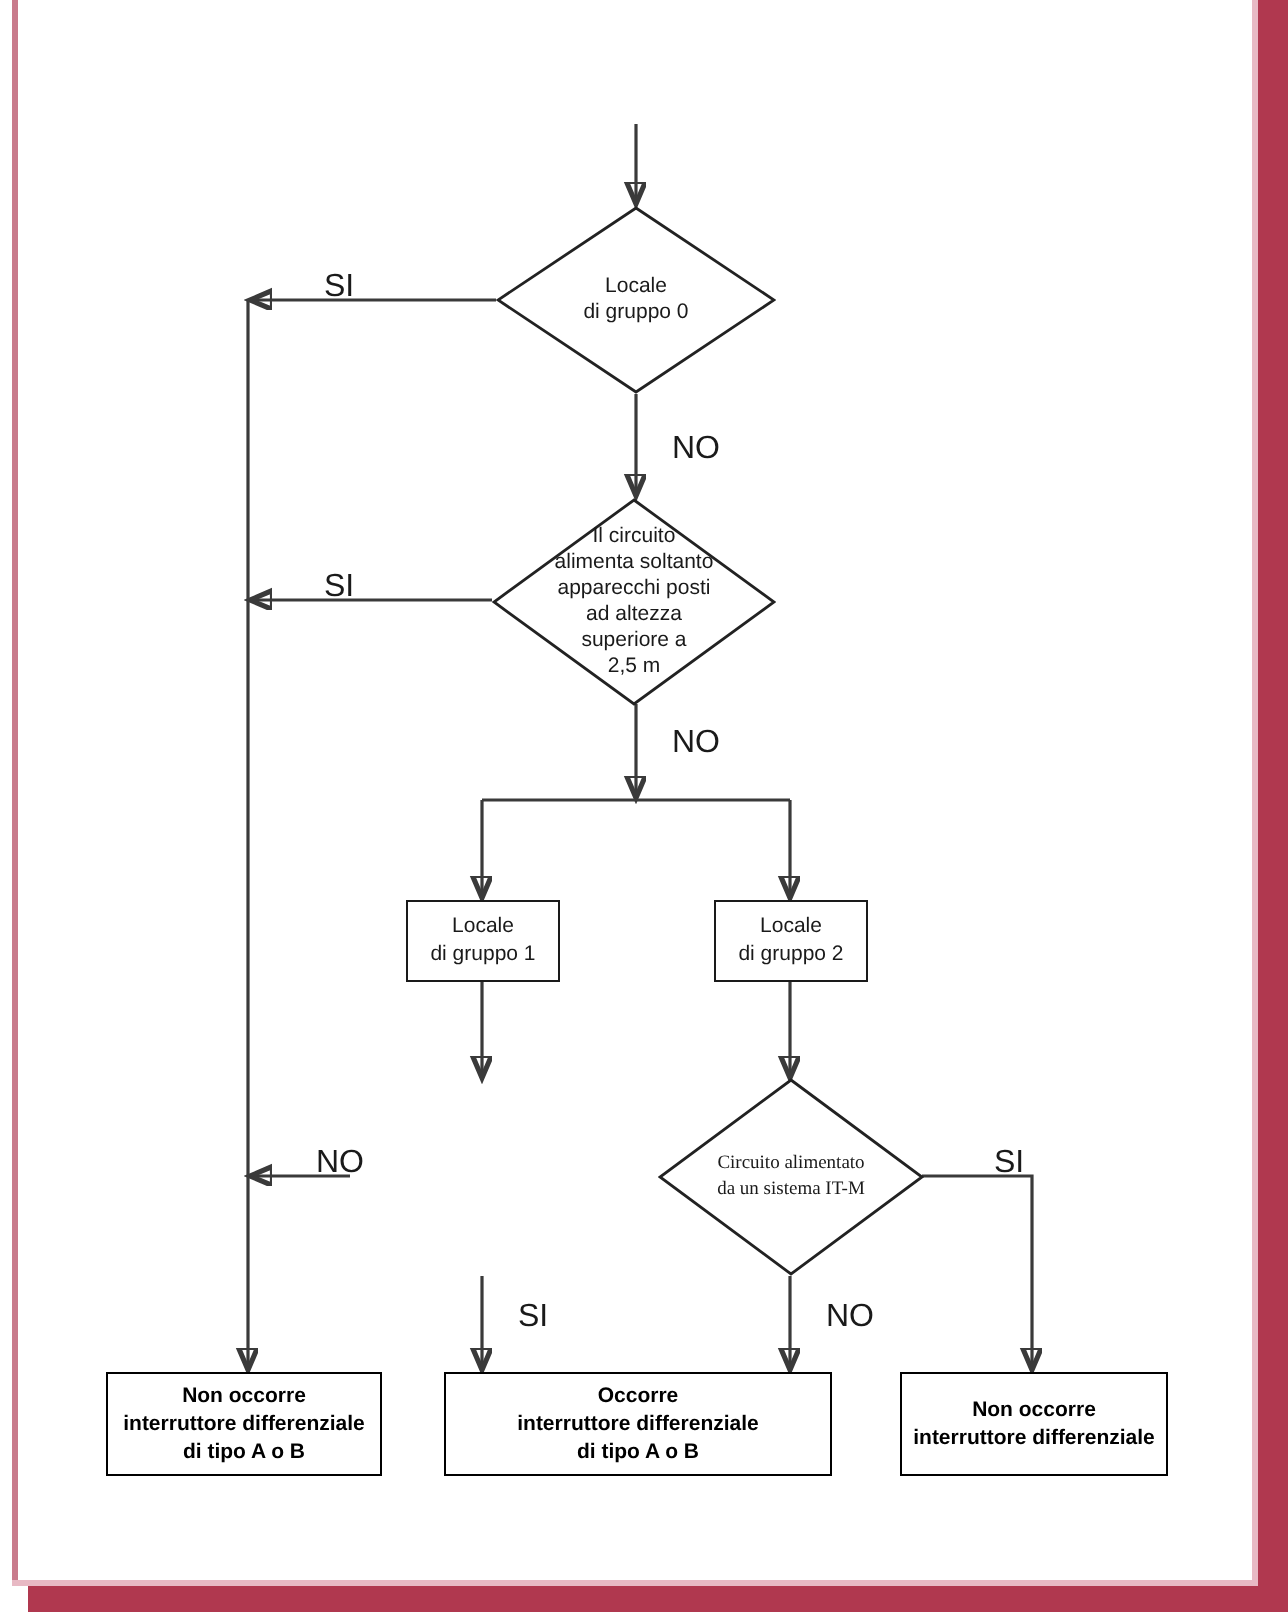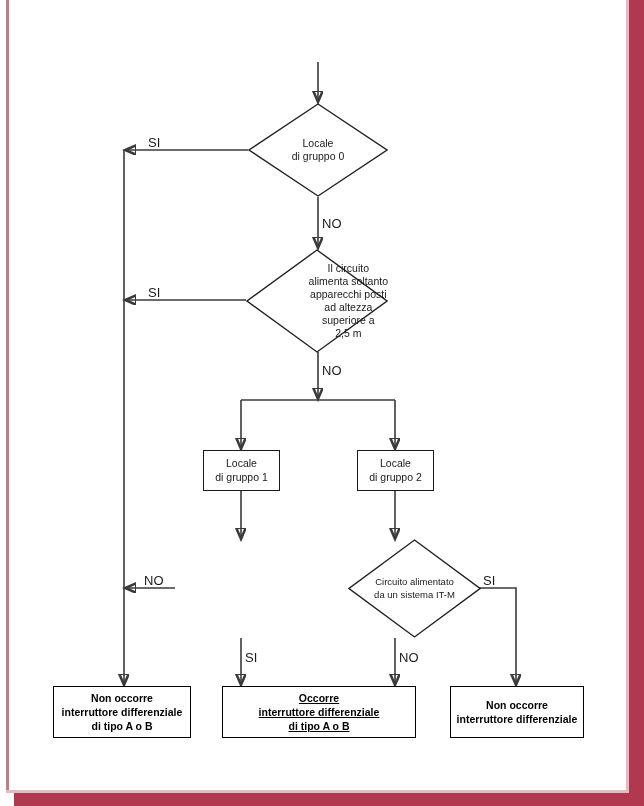--- a/index.html
+++ b/index.html
@@ -127,23 +127,24 @@
     font-size: 10.5px;
     line-height: 14px;
     font-weight: bold;
     color: #000000;
     white-space: pre-line;
   }
 
   
   .elabel {
     position: absolute;
-    font-size: 13px;
+    font-size: 16px;
     color: #1a1a1a;
     white-space: nowrap;
+    margin-left: 14px;
   }
 </style>
 </head>
 <body>
 
 <div id="page">
 
   <div class="frame-left"></div>
   <div class="frame-right-thin"></div>
   <div class="frame-right"></div>
@@ -188,52 +189,52 @@
   </svg>
 
   <div class="node diamond" style="left:248px; top:103px; width:140px; height:94px;">
     <svg class="dshape" viewBox="0 0 140 94" preserveAspectRatio="none">
       <polygon points="70,1 139,47 70,93 1,47"></polygon>
     </svg>
     <div class="dlabel">Locale
 di gruppo 0</div>
   </div>
 
-  <div class="node diamond" style="left:246px; top:249px; width:142px; height:104px;justify-content:flex-end;">
+  <div class="node diamond" style="left:246px; top:249px; width:142px; height:104px;">
     <svg class="dshape" viewBox="0 0 142 104" preserveAspectRatio="none">
       <polygon points="71,1 141,52 71,103 1,52"></polygon>
     </svg>
     <div class="dlabel">Il circuito
 alimenta soltanto
 apparecchi posti
 ad altezza
 superiore a
 2,5 m</div>
   </div>
 
   <div class="node rect" style="left:203px; top:450px; width:77px; height:41px;">Locale
 di gruppo 1</div>
 
   <div class="node rect" style="left:357px; top:450px; width:77px; height:41px;">Locale
 di gruppo 2</div>
 
 
-  <div class="node diamond" style="left:348px; top:539px; width:133px; height:99px;">
+  <div class="node diamond" style="left:329px; top:539px; width:133px; height:99px;font-family:Liberation Serif, serif;">
     <svg class="dshape" viewBox="0 0 133 99" preserveAspectRatio="none">
       <polygon points="66.5,1 132,49.5 66.5,98 1,49.5"></polygon>
     </svg>
     <div class="dlabel" style="font-size:9.5px; line-height:12.5px;">Circuito alimentato
 da un sistema IT-M</div>
   </div>
 
   <div class="node result" style="left:53px; top:686px; width:138px; height:52px;">Non occorre
 interruttore differenziale
 di tipo A o B</div>
 
-  <div class="node result" style="left:222px; top:686px; width:194px; height:52px;text-decoration:underline;">Occorre
+  <div class="node result" style="left:222px; top:686px; width:194px; height:52px;">Occorre
 interruttore differenziale
 di tipo A o B</div>
 
   <div class="node result" style="left:450px; top:686px; width:134px; height:52px;">Non occorre
 interruttore differenziale</div>
 
   <div class="elabel" style="left:148px; top:135px;">SI</div>
 
   <div class="elabel" style="left:322px; top:216px;">NO</div>
 

